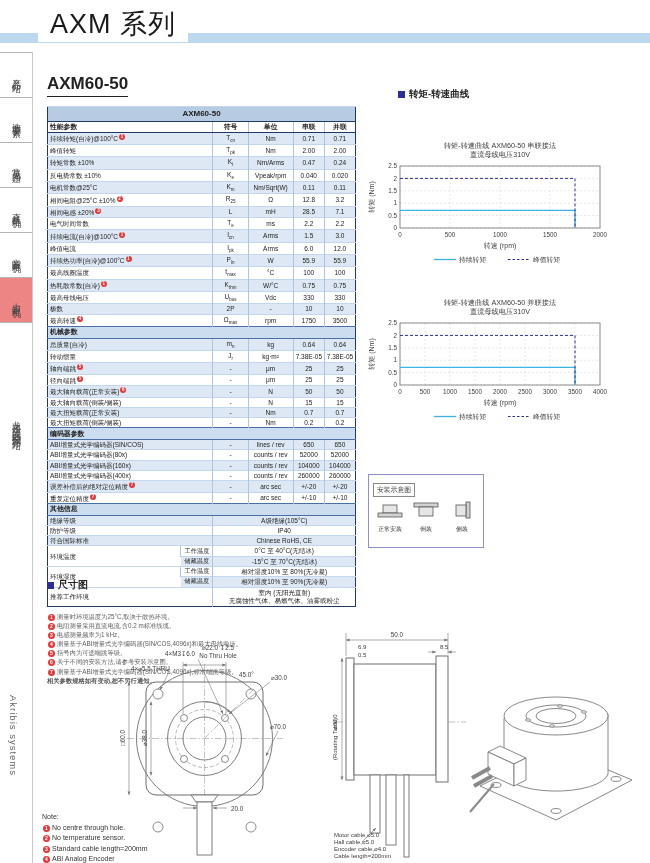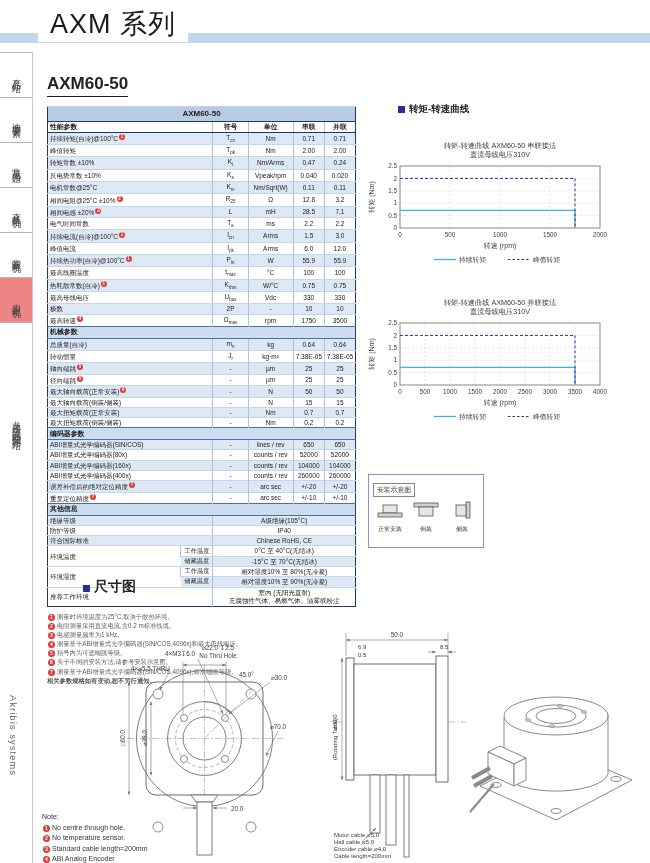--- a/index.html
+++ b/index.html
@@ -34,32 +34,32 @@
   tr.z1 td{background:#fff;}
   sub{font-size:4.5px;}
   .nr{display:inline-block;width:6px;height:6px;border-radius:50%;background:#e03a3a;color:#fff;
       font-size:4.5px;line-height:6px;text-align:center;vertical-align:super;margin-left:1px;font-weight:bold;}
   .nr.big{width:7px;height:7px;font-size:5px;line-height:7px;vertical-align:baseline;margin-right:2px;}
   .multi{white-space:normal;line-height:1.25;}
   
   #notes-cn{margin-top:5px;font-size:6.3px;line-height:1.45;color:#5c5c5c;width:309px;}
   #notes-cn .foot{font-weight:bold;color:#555;}
   
-  #chart-section-title{left:366px;top:103px;font-size:9.5px;font-weight:bold;color:#222;padding-left:32px;}
+  #chart-section-title{left:366px;top:88px;font-size:9.5px;font-weight:bold;color:#222;padding-left:32px;}
   .sq{display:inline-block;width:7px;height:7px;background:#2d2f92;margin-right:4px;vertical-align:-0.5px;}
   #chart1{left:364px;top:136px;}
   #chart2{left:364px;top:293px;}
   
   #mounting{left:368px;top:474px;width:116px;height:74px;border:1px solid #9090c8;box-sizing:border-box;padding:3px 4px;}
   #mounting-title{display:inline-block;border:1px solid #888;font-size:6.8px;padding:1px 3px;color:#333;}
   .mount-row{display:flex;justify-content:space-between;margin-top:3px;}
   .mount-item{text-align:center;width:34px;}
   .mount-label{font-size:6px;color:#333;margin-top:1px;}
   
-  #dims-section-title{left:47px;top:578px;font-size:14px;font-weight:bold;padding-left:36px;}
+  #dims-section-title{left:47px;top:578px;font-size:10px;font-weight:bold;}
   svg text{fill:#3c3c3c;}
   .dimtxt{font-size:6.3px;}
   .dimtxt2{font-size:6px;}
   #note-en{left:42px;top:812px;font-size:7px;line-height:1.5;color:#333;}
   #note-en .title{font-weight:normal;}
 </style>
 </head>
 <body>
 
 <div class="abs" id="topbar"></div>

